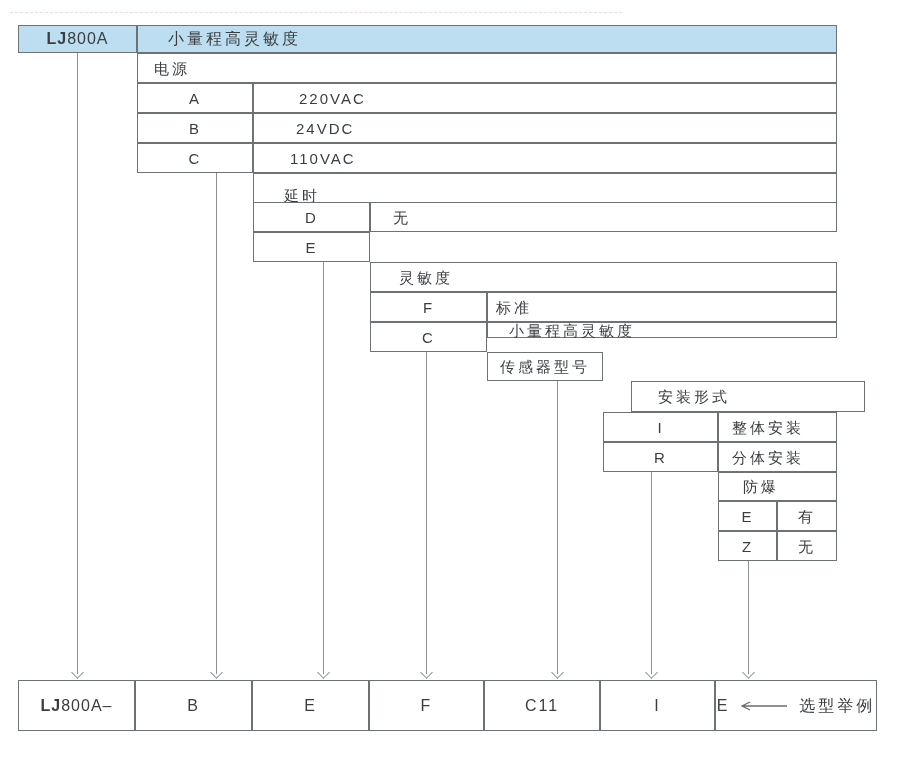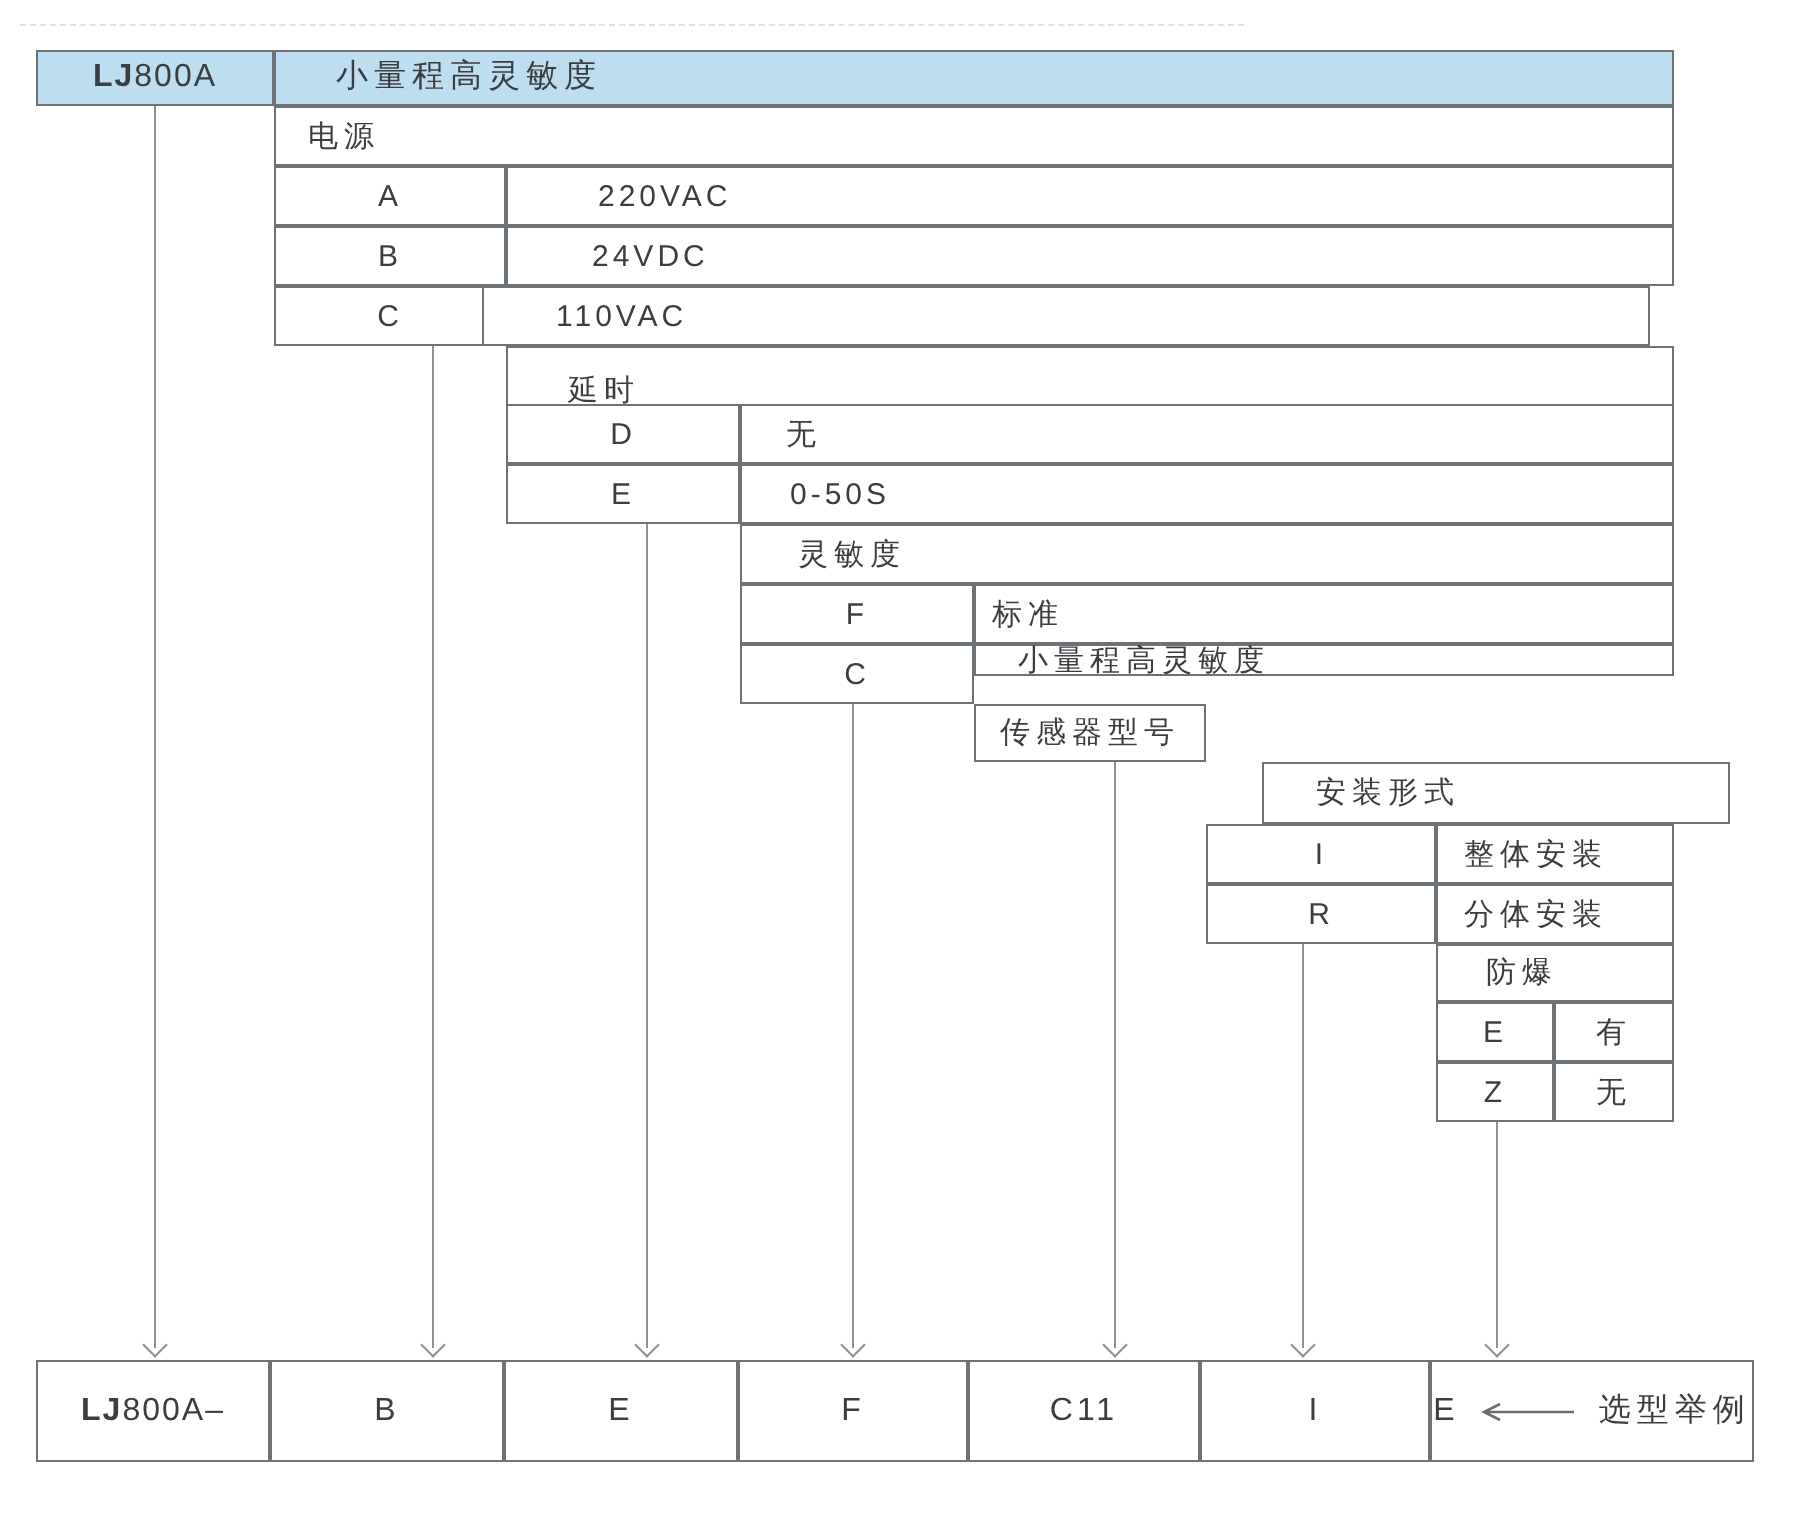--- a/index.html
+++ b/index.html
@@ -47,27 +47,26 @@
       <span>800A</span>
   </div>
   <div class="cell blue cjk" style="left:137px;top:25px;width:700px;height:28px;padding-left:30px;font-size:16px;">小量程高灵敏度</div>
 
   <div class="cell cjk" style="left:137px;top:53px;width:700px;height:30px;padding-left:16px;">电源</div>
   <div class="cell center" style="left:137px;top:83px;width:116px;height:30px;">A</div>
   <div class="cell" style="left:253px;top:83px;width:584px;height:30px;padding-left:45px;">220VAC</div>
   <div class="cell center" style="left:137px;top:113px;width:116px;height:30px;">B</div>
   <div class="cell" style="left:253px;top:113px;width:584px;height:30px;padding-left:42px;">24VDC</div>
   <div class="cell center" style="left:137px;top:143px;width:116px;height:30px;">C</div>
-  <div class="cell" style="left:241px;top:143px;width:584px;height:30px;padding-left:36px;">110VAC</div>
+  <div class="cell" style="left:253px;top:143px;width:584px;height:30px;padding-left:36px;">110VAC</div>
 
   <div class="cell cjk" style="left:253px;top:173px;width:584px;height:44px;padding-left:30px;">延时</div>
   <div class="cell center" style="left:253px;top:202px;width:117px;height:30px;">D</div>
   <div class="cell cjk" style="left:370px;top:202px;width:467px;height:30px;padding-left:22px;">无</div>
   <div class="cell center" style="left:253px;top:232px;width:117px;height:30px;">E</div>
-  <div class="cell" style="left:370px;top:232px;width:467px;height:30px;padding-left:24px;">0-50S</div>
 
   <div class="cell cjk" style="left:370px;top:262px;width:467px;height:30px;padding-left:28px;">灵敏度</div>
   <div class="cell center" style="left:370px;top:292px;width:117px;height:30px;">F</div>
   <div class="cell cjk" style="left:487px;top:292px;width:350px;height:30px;padding-left:8px;">标准</div>
   <div class="cell center" style="left:370px;top:322px;width:117px;height:30px;">C</div>
   <div class="cell cjk" style="left:487px;top:322px;width:350px;height:16px;padding-left:21px;">小量程高灵敏度</div>
 
   <div class="cell cjk center" style="left:487px;top:352px;width:116px;height:29px;">传感器型号</div>
 
   <div class="cell cjk" style="left:603px;top:381px;width:234px;height:31px;padding-left:26px;margin-left:28px;">安装形式</div>

